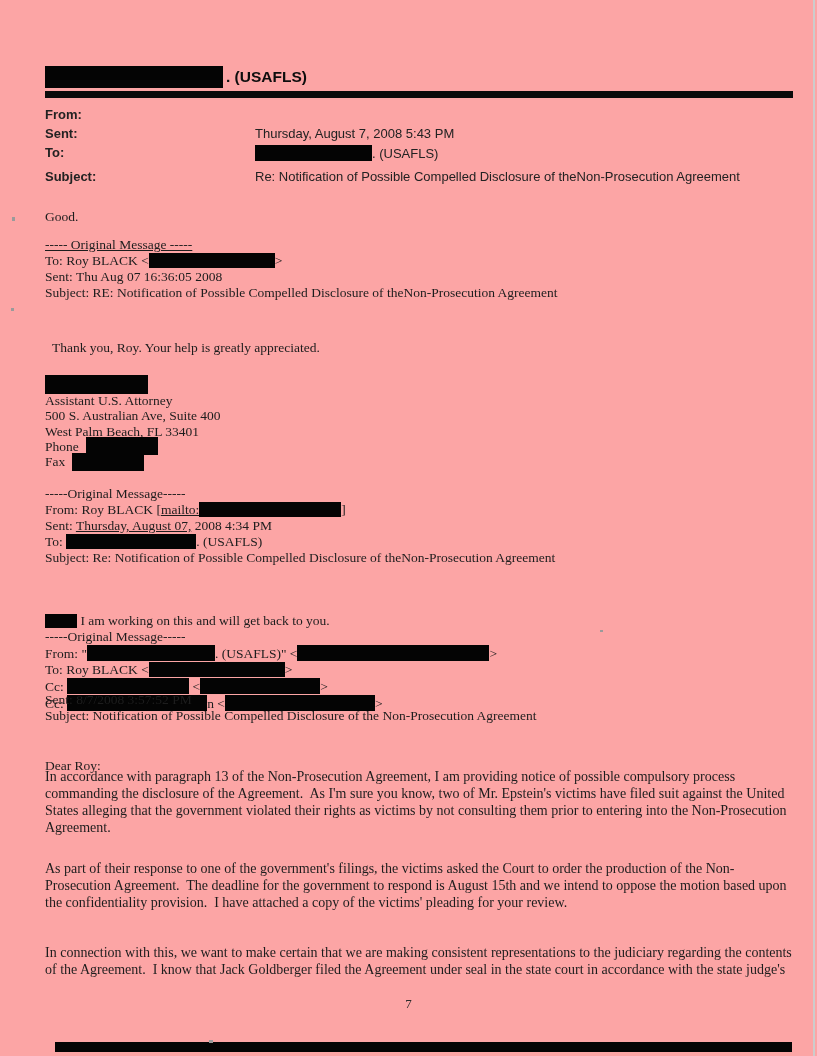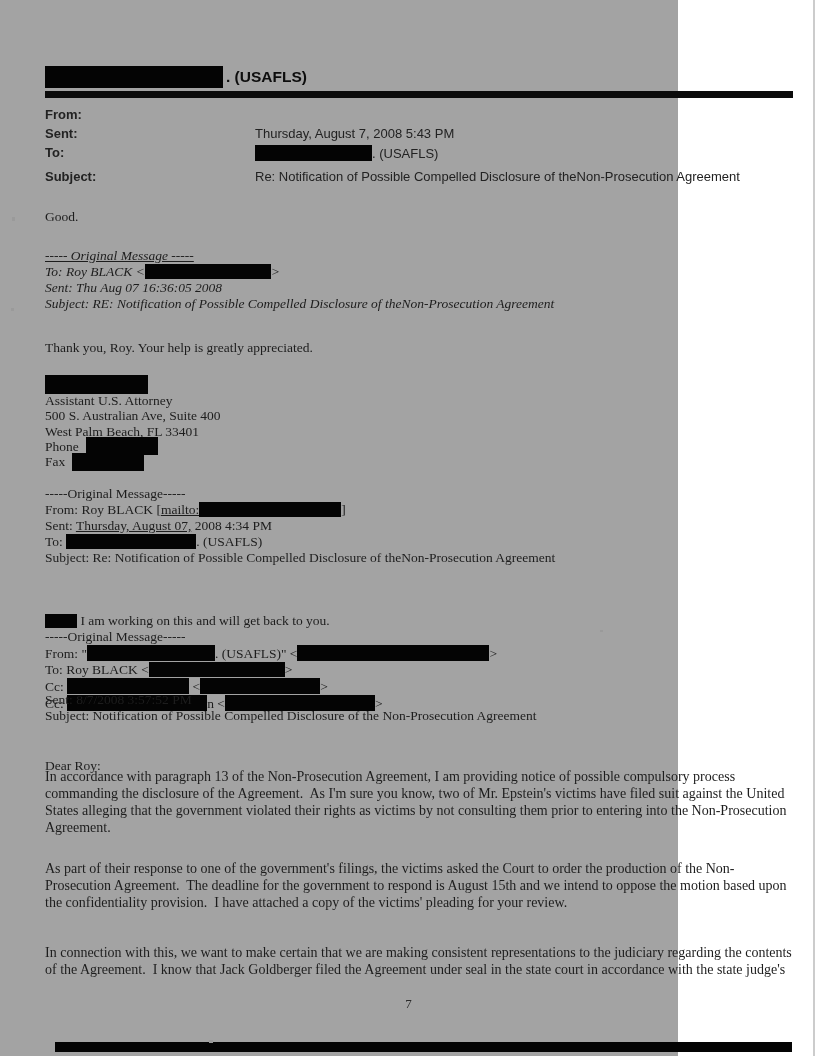--- a/index.html
+++ b/index.html
@@ -1,21 +1,21 @@
 <!DOCTYPE html>
 <html><head>
 <meta charset="utf-8">
 <style>
   html,body { margin:0; padding:0; }
   body {
     width:817px; height:1056px; position:relative;
     background:#ffffff; overflow:hidden;
     font-family:"Liberation Serif", serif; color:#1d1d1d;
   }
-  .page { position:absolute; left:0; top:0; width:678px; height:1056px; background:#a3a3a3; }
+  .page { position:absolute; left:0; top:0; width:817px; height:1056px; background:#fca5a5; }
   .abs { position:absolute; }
   .redact { background:#040404; }
   .redact-inline { display:inline-block; background:#040404; height:15px; vertical-align:-3px; }
   .title-text { font-family:"Liberation Sans", sans-serif; font-size:15.5px; font-weight:bold; color:#0d0d0d; }
   .hdr-row { position:absolute; left:0; width:760px; height:19px; font-family:"Liberation Sans", sans-serif; font-size:13px; color:#222; }
   .hdr-label { position:absolute; left:0; font-weight:bold; }
   .hdr-value { position:absolute; left:210px; white-space:nowrap; }
   .bodyline { font-size:13.5px; line-height:16px; white-space:nowrap; }
   .blk { font-size:13.5px; line-height:16px; }
   .para { font-size:14px; line-height:17px; white-space:pre-wrap; width:752px; }
@@ -46,28 +46,28 @@
       <span class="hdr-value"><span class="redact-inline" style="width:117px; height:16px;"></span><span>. (USAFLS)</span></span>
     </div>
     <div class="hdr-row" style="top:62px;">
       <span class="hdr-label">Subject:</span>
       <span class="hdr-value">Re: Notification of Possible Compelled Disclosure of theNon-Prosecution Agreement</span>
     </div>
   </div>
 
   <div class="abs bodyline" style="left:45px; top:209px;">Good.</div>
 
-  <div class="abs blk" style="left:45px; top:248px; width:760px;font-style:italic;">
+  <div class="abs blk" style="left:45px; top:237px; width:760px;">
     <div class="bodyline"><span class="u">----- Original Message -----</span></div>
     <div class="bodyline"><span>To: Roy BLACK &lt;</span><span class="redact-inline" style="width:126px;"></span><span>&gt;</span></div>
     <div class="bodyline">Sent: Thu Aug 07 16:36:05 2008</div>
     <div class="bodyline">Subject: RE: Notification of Possible Compelled Disclosure of theNon-Prosecution Agreement</div>
   </div>
 
-  <div class="abs bodyline" style="left:45px; top:340px;">Thank you, Roy.  Your help is greatly appreciated.</div>
+  <div class="abs bodyline" style="left:52px; top:340px;">Thank you, Roy.  Your help is greatly appreciated.</div>
 
   <div class="abs redact" style="left:45px; top:375px; width:103px; height:19px;"></div>
   <div class="abs blk" style="left:45px; top:393px; line-height:15.3px;">
     <div>Assistant U.S. Attorney</div>
     <div>500 S. Australian Ave, Suite 400</div>
     <div>West Palm Beach, FL 33401</div>
     <div>Phone</div>
     <div>Fax</div>
   </div>
   <div class="abs redact" style="left:86px; top:437px; width:72px; height:18px;"></div>

